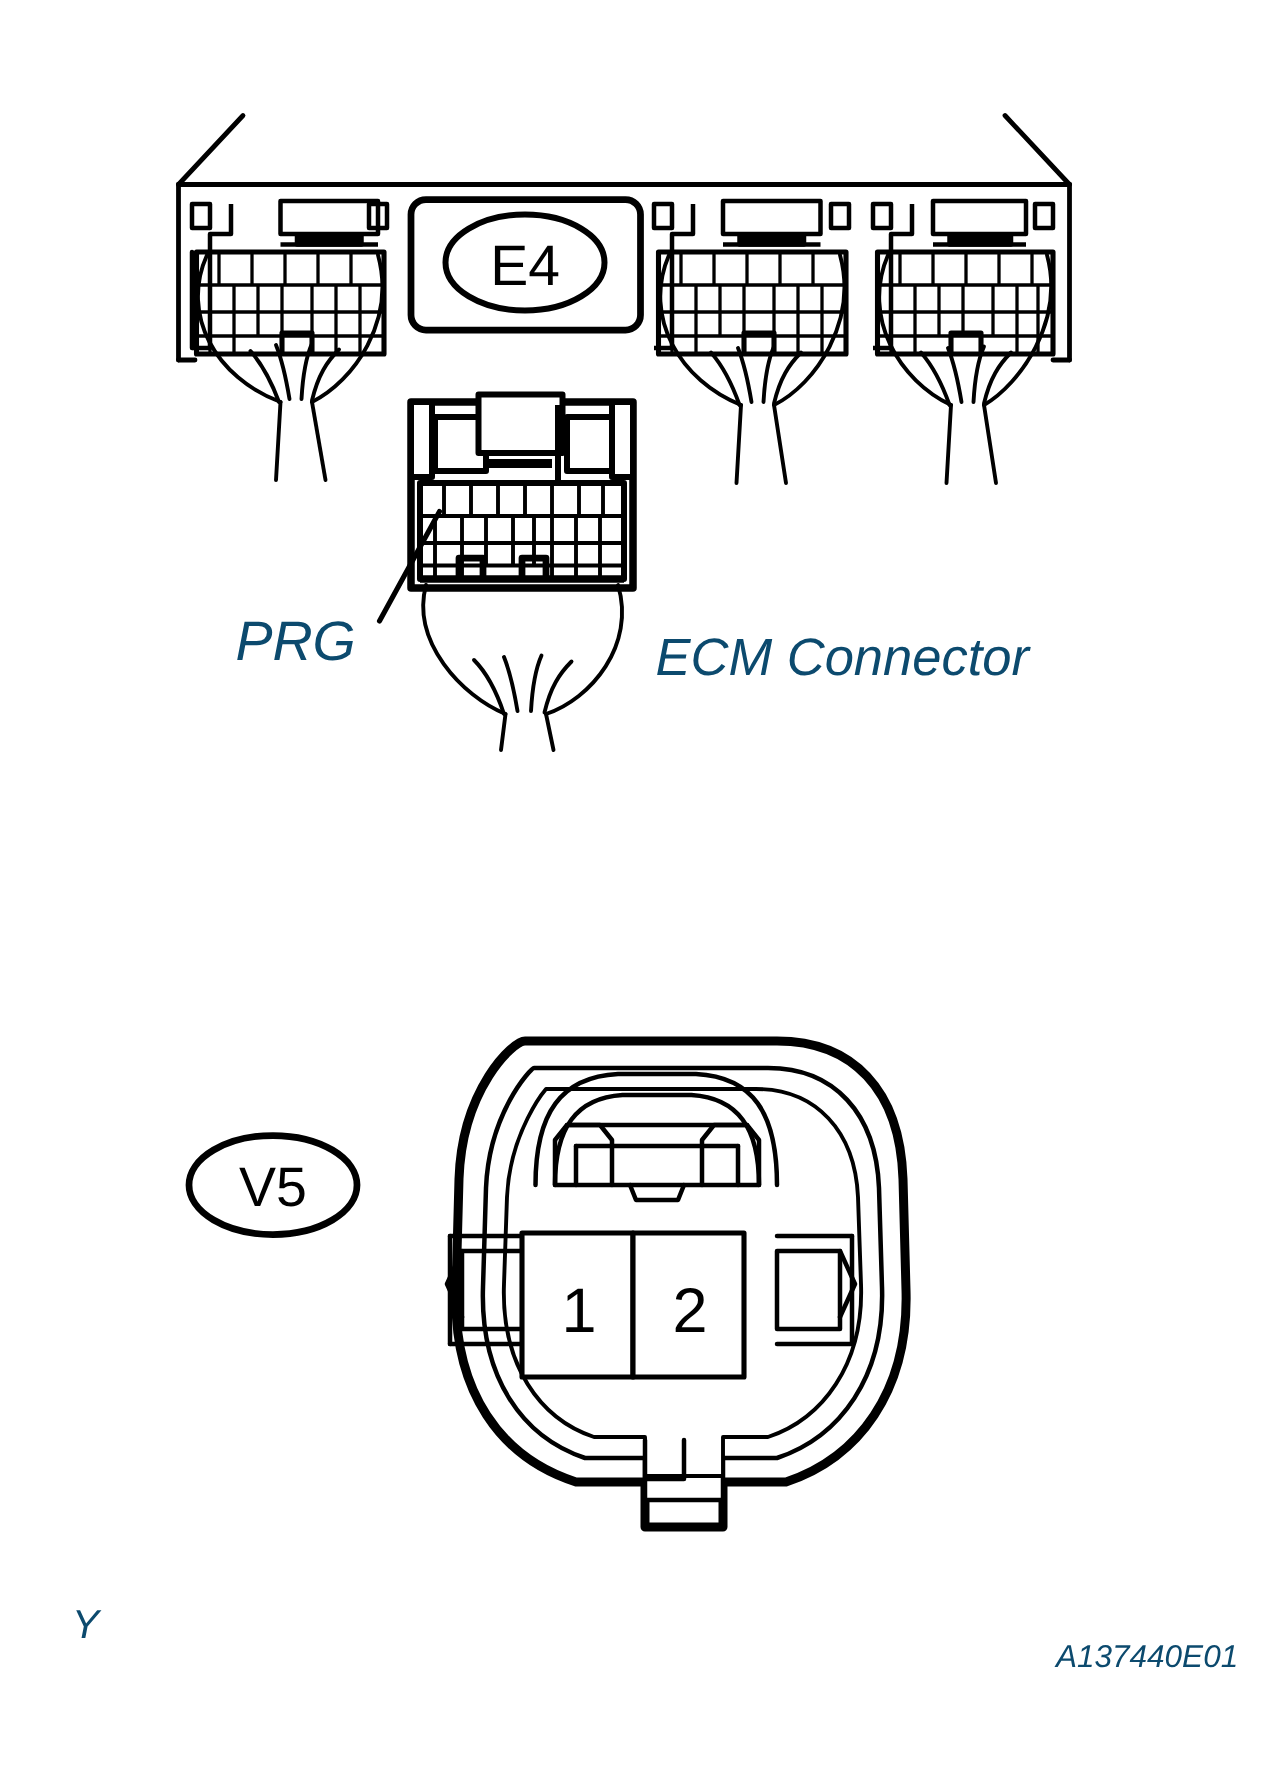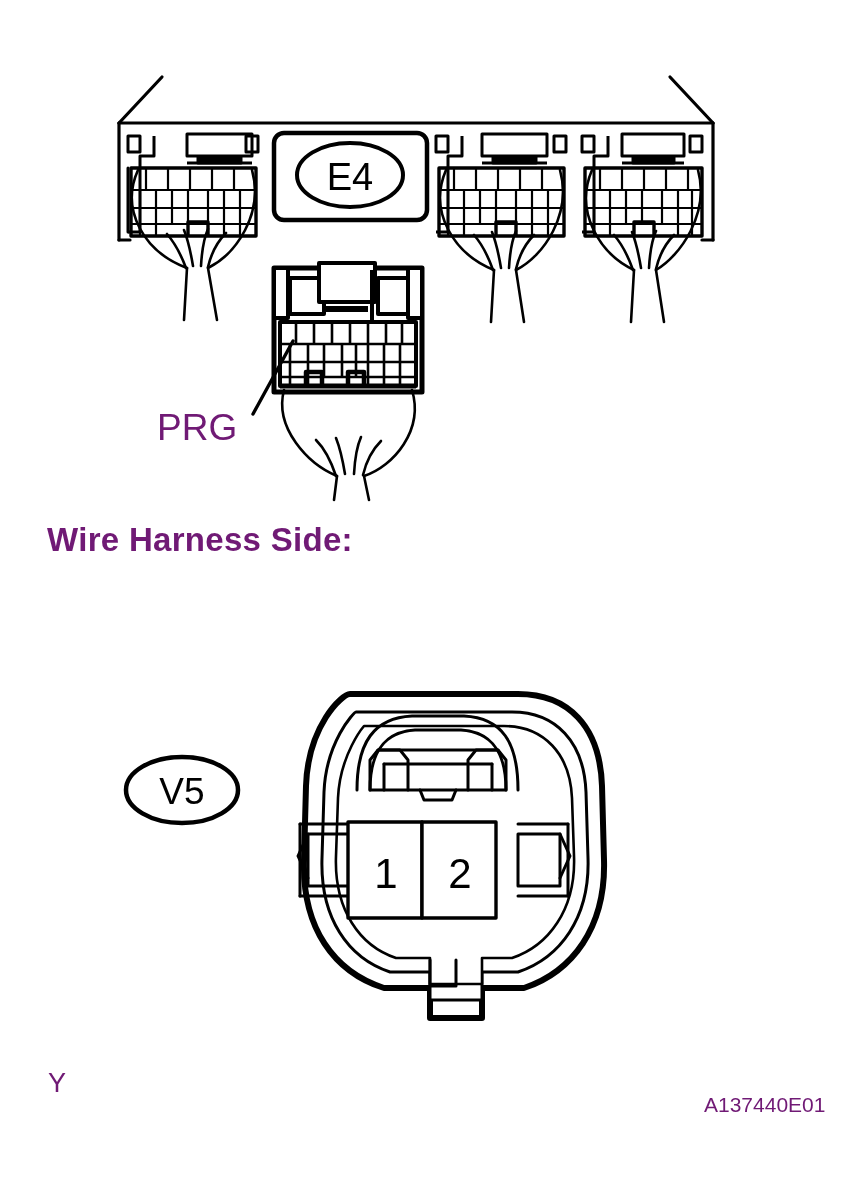--- a/index.html
+++ b/index.html
@@ -1,20 +1,20 @@
 <!DOCTYPE html>
 <html><head>
 <meta charset="utf-8">
 <style>
   html,body{margin:0;padding:0;background:#ffffff;}
   body{width:845px;height:1186px;position:relative;overflow:hidden;
        font-family:"Liberation Sans",sans-serif;color:#000;}
   #stage{position:absolute;left:12px;top:0;width:845px;height:1186px;}
   svg{display:block;}
-  .lbl{position:absolute;white-space:pre;color:#701a75;}
+  .lbl{position:absolute;white-space:pre;color:#0c4a6e;font-style:italic;}
   #prg-label{left:145px;top:407px;font-size:37px;}
   #ecm-label{left:425px;top:419px;font-size:35px;}
   #whs-label{left:35px;top:521px;font-size:33px;font-weight:bold;letter-spacing:.3px;}
   #purge-label{left:199px;top:609px;font-size:34px;}
   #y-label{left:36px;top:1068px;font-size:27px;}
   #code-label{left:692px;top:1093px;font-size:21px;text-align:right;}
 </style>
 </head>
 <body>
 
@@ -281,21 +281,21 @@
 
     <g>
       <ellipse cx="170" cy="790" rx="56" ry="33" fill="#fff" stroke="#000" stroke-width="4.5"></ellipse>
       <text x="170" y="804" text-anchor="middle" font-family="Liberation Sans, sans-serif" font-size="37" fill="#000">V5</text>
     </g>
 
   </svg>
 
   <div class="lbl" id="prg-label">PRG</div>
 
-
-  <div class="lbl" id="whs-label">Wire Harness Side:</div>
+  <div class="lbl" id="ecm-label">ECM Connector</div>
+
 
 
   <div class="lbl" id="y-label">Y</div>
 
   <div class="lbl" id="code-label">A137440E01</div>
 
 </div>
 
 </body></html>

